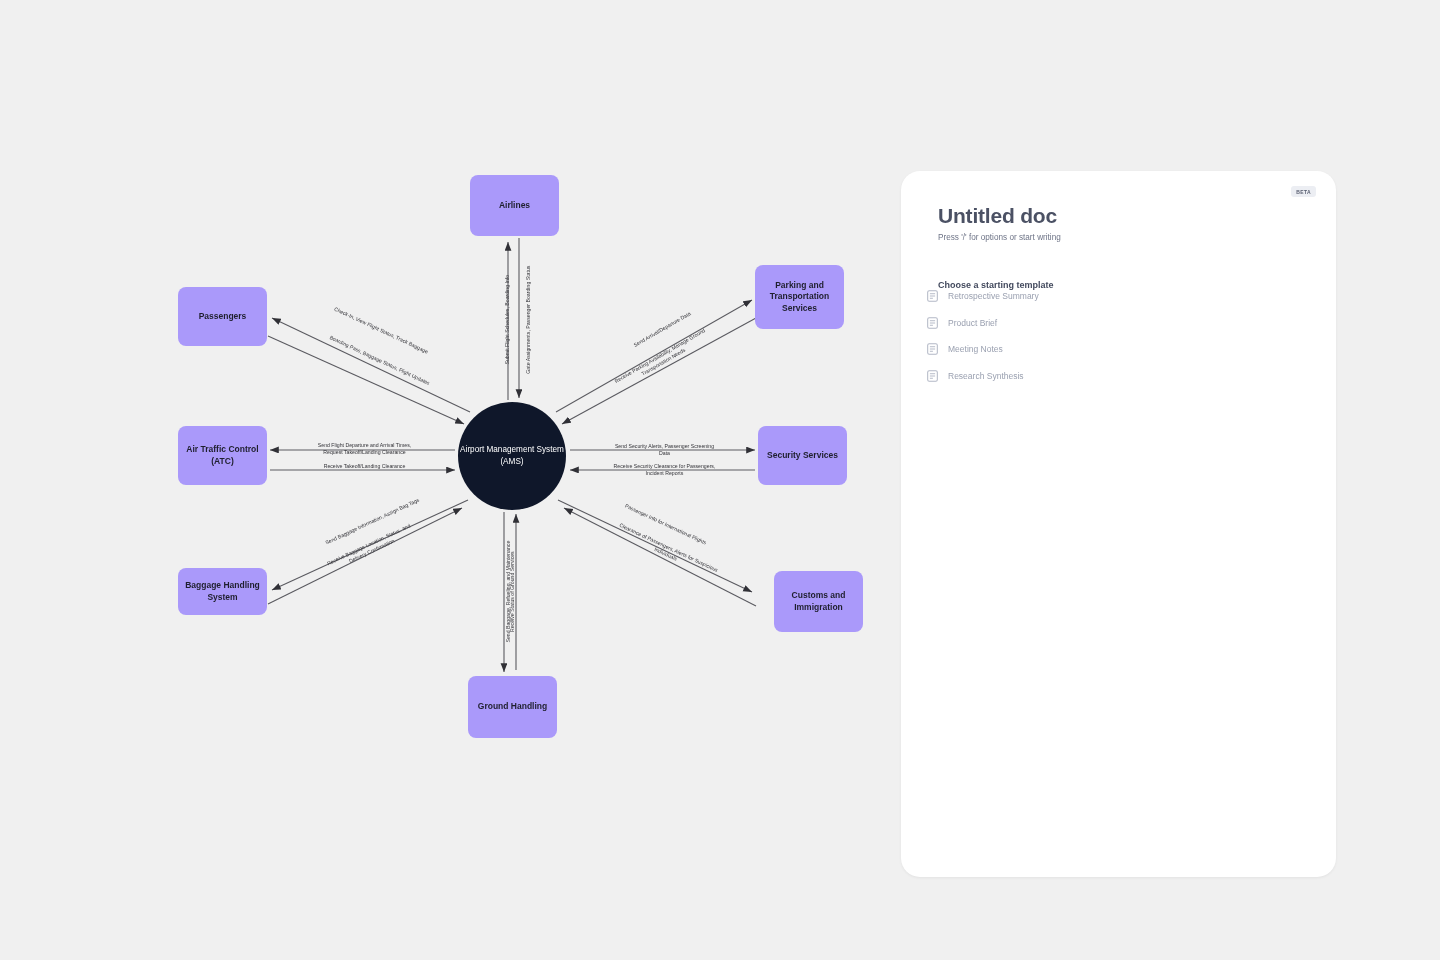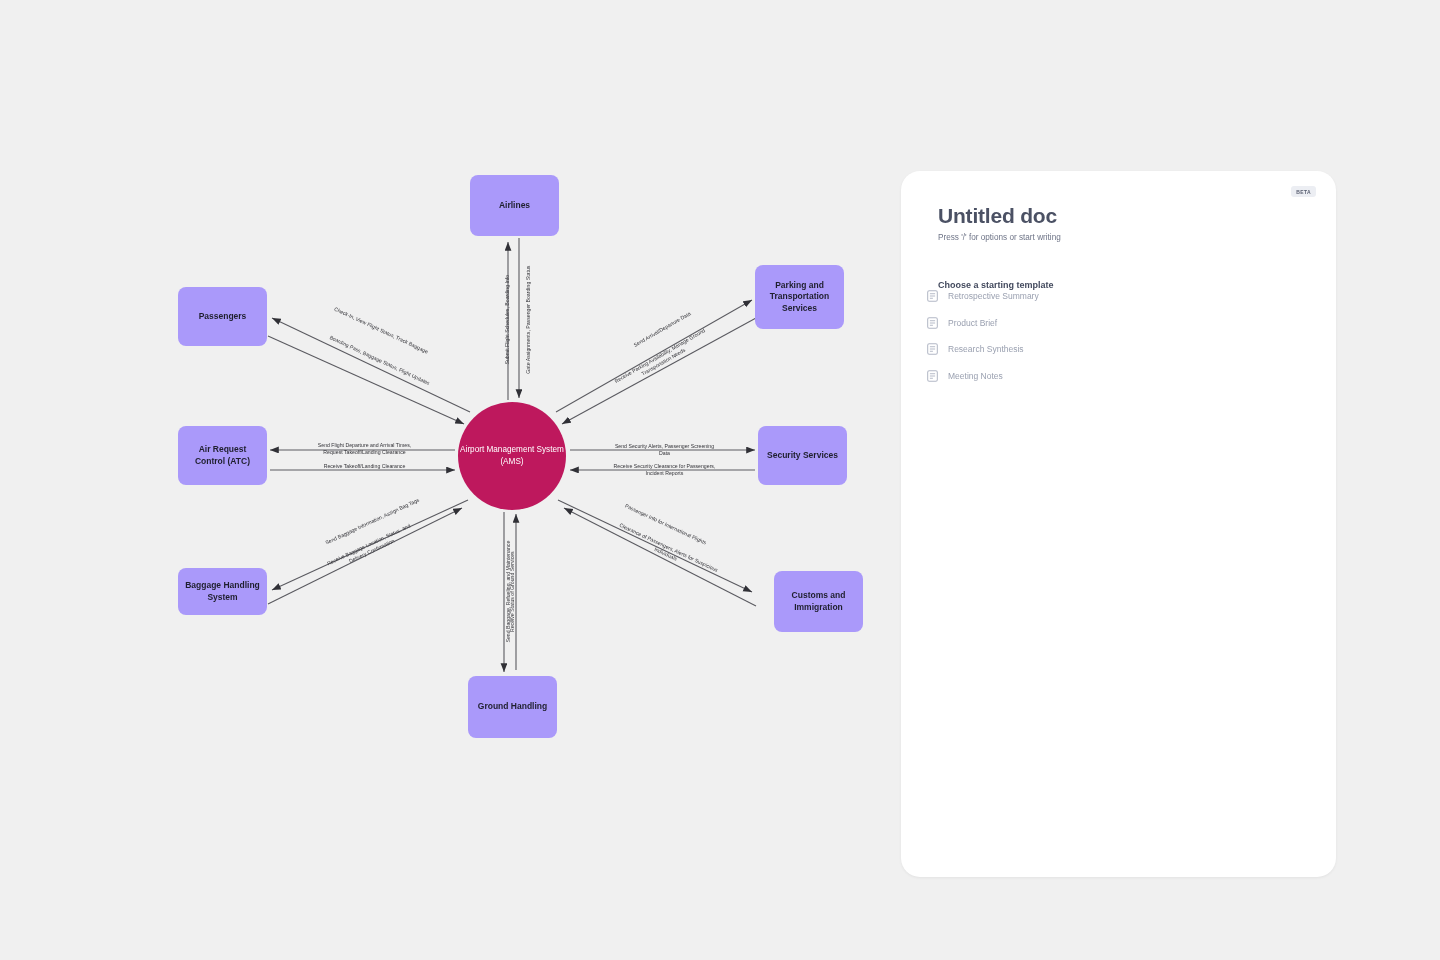--- a/index.html
+++ b/index.html
@@ -25,21 +25,21 @@
     font-weight:bold;
     line-height:1.35;
     padding:2px 6px;
     box-sizing:border-box;
   }
   .hub{
     position:absolute;
     left:458px;top:402px;
     width:108px;height:108px;
     border-radius:50%;
-    background:#be185d;
+    background:#0f172a;
     color:#ffffff;
     display:flex;align-items:center;justify-content:center;
     text-align:center;
     font-size:8.2px;
     font-weight:400;
     line-height:1.45;
     box-sizing:border-box;
   }
   .edge-label{
     position:absolute;
@@ -141,21 +141,21 @@
       <span>Parking and
 Transportation
 Services</span>
     </div>
 
     <div class="node-box" style="left:178px;top:287px;width:89px;height:59px;">
       <span>Passengers</span>
     </div>
 
     <div class="node-box" style="left:178px;top:426px;width:89px;height:59px;">
-      <span>Air Request Control
+      <span>Air Traffic Control
 (ATC)</span>
     </div>
 
     <div class="node-box" style="left:758px;top:426px;width:89px;height:59px;">
       <span>Security Services</span>
     </div>
 
     <div class="node-box" style="left:178px;top:568px;width:89px;height:47px;">
       <span>Baggage Handling
 System</span>
@@ -234,29 +234,29 @@
         <span class="tpl-label">Product Brief</span>
       </div>
 
       <div class="tpl-item">
         <svg class="tpl-icon" viewBox="0 0 16 17">
           <rect x="1" y="1" width="14" height="15" rx="2.2" fill="none" stroke="#b3b8c6" stroke-width="1.5"></rect>
           <line x1="4.2" y1="5.2" x2="11.8" y2="5.2" stroke="#b3b8c6" stroke-width="1.4"></line>
           <line x1="4.2" y1="8.5" x2="11.8" y2="8.5" stroke="#b3b8c6" stroke-width="1.4"></line>
           <line x1="4.2" y1="11.8" x2="8.6" y2="11.8" stroke="#b3b8c6" stroke-width="1.4"></line>
         </svg>
+        <span class="tpl-label">Meeting Notes</span>
+      </div>
+
+      <div class="tpl-item">
+        <svg class="tpl-icon" viewBox="0 0 16 17">
+          <rect x="1" y="1" width="14" height="15" rx="2.2" fill="none" stroke="#b3b8c6" stroke-width="1.5"></rect>
+          <line x1="4.2" y1="5.2" x2="11.8" y2="5.2" stroke="#b3b8c6" stroke-width="1.4"></line>
+          <line x1="4.2" y1="8.5" x2="11.8" y2="8.5" stroke="#b3b8c6" stroke-width="1.4"></line>
+          <line x1="4.2" y1="11.8" x2="8.6" y2="11.8" stroke="#b3b8c6" stroke-width="1.4"></line>
+        </svg>
         <span class="tpl-label">Research Synthesis</span>
       </div>
 
-      <div class="tpl-item">
-        <svg class="tpl-icon" viewBox="0 0 16 17">
-          <rect x="1" y="1" width="14" height="15" rx="2.2" fill="none" stroke="#b3b8c6" stroke-width="1.5"></rect>
-          <line x1="4.2" y1="5.2" x2="11.8" y2="5.2" stroke="#b3b8c6" stroke-width="1.4"></line>
-          <line x1="4.2" y1="8.5" x2="11.8" y2="8.5" stroke="#b3b8c6" stroke-width="1.4"></line>
-          <line x1="4.2" y1="11.8" x2="8.6" y2="11.8" stroke="#b3b8c6" stroke-width="1.4"></line>
-        </svg>
-        <span class="tpl-label">Meeting Notes</span>
-      </div>
-
     </div>
   </div>
 
 </div>
 
 </body></html>

